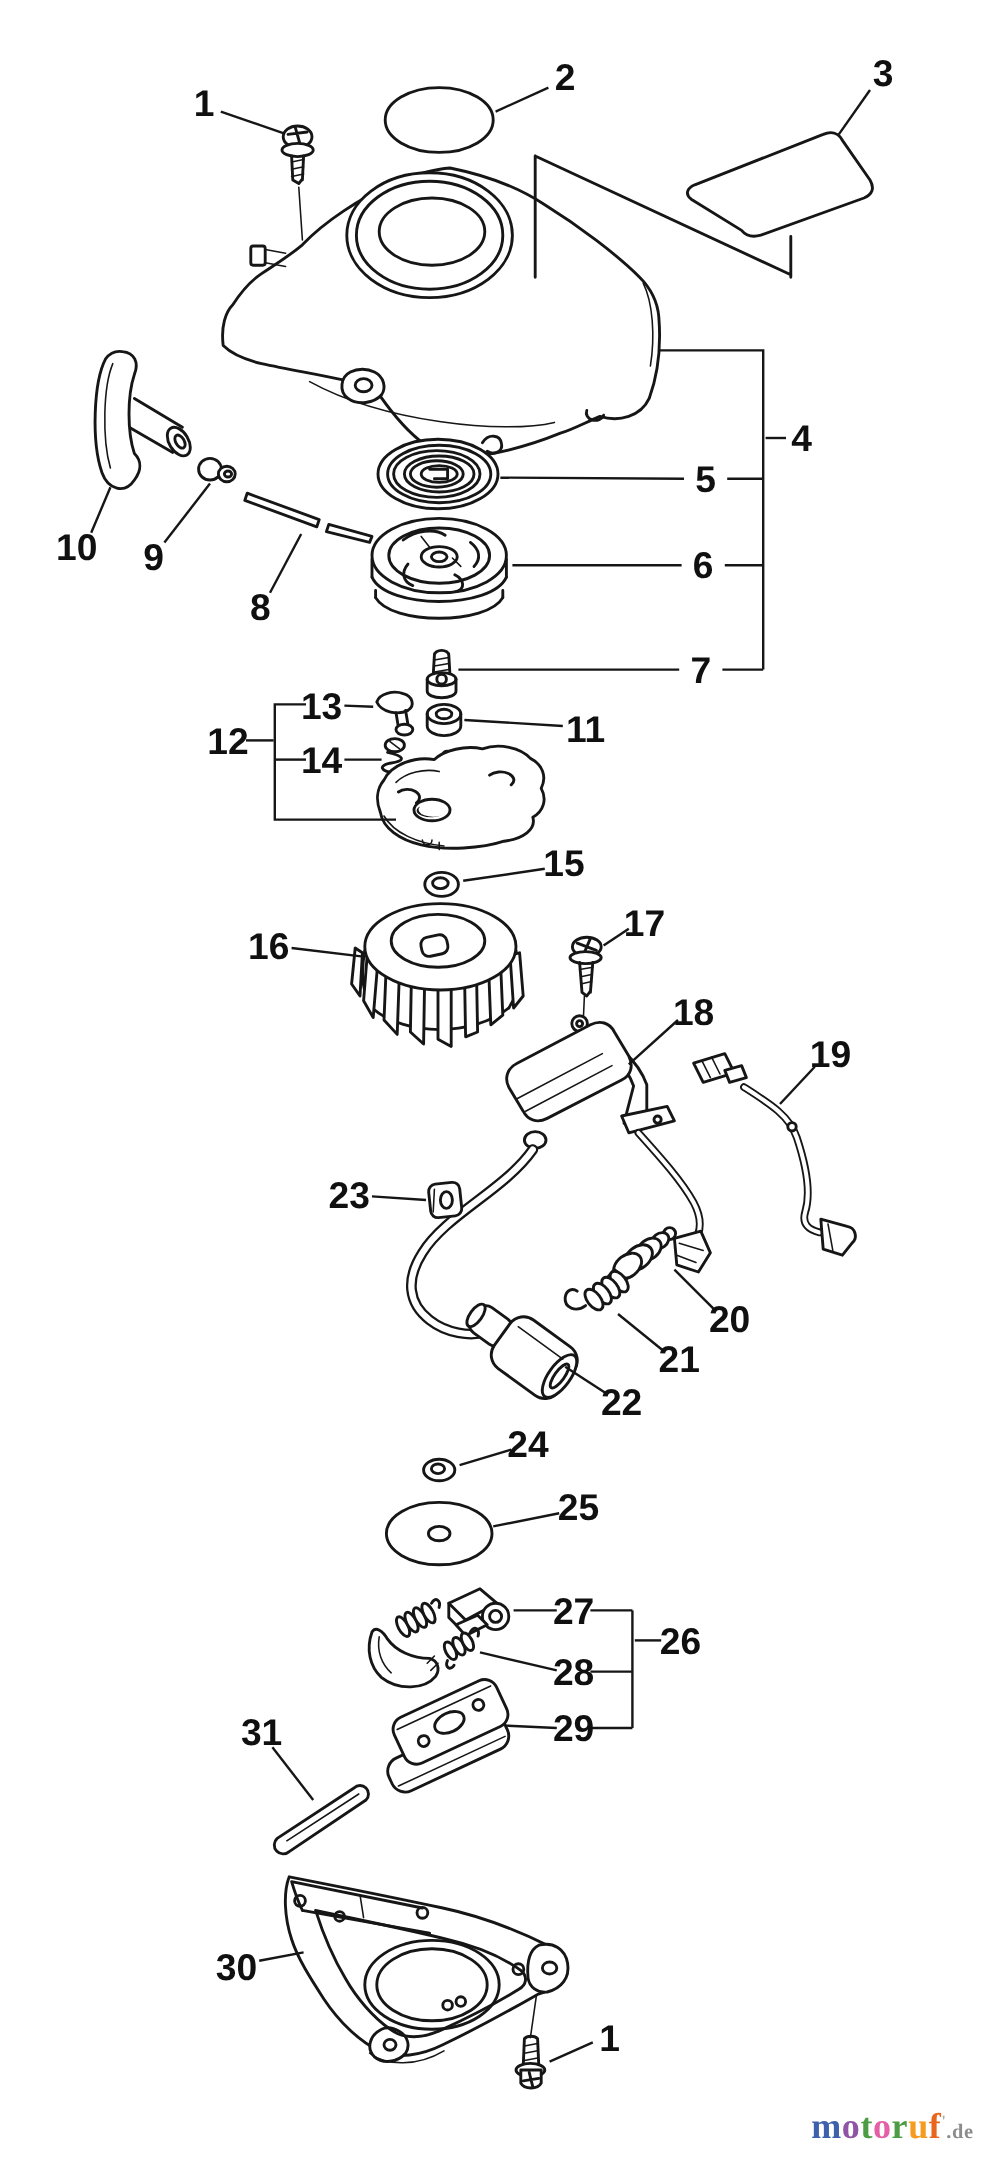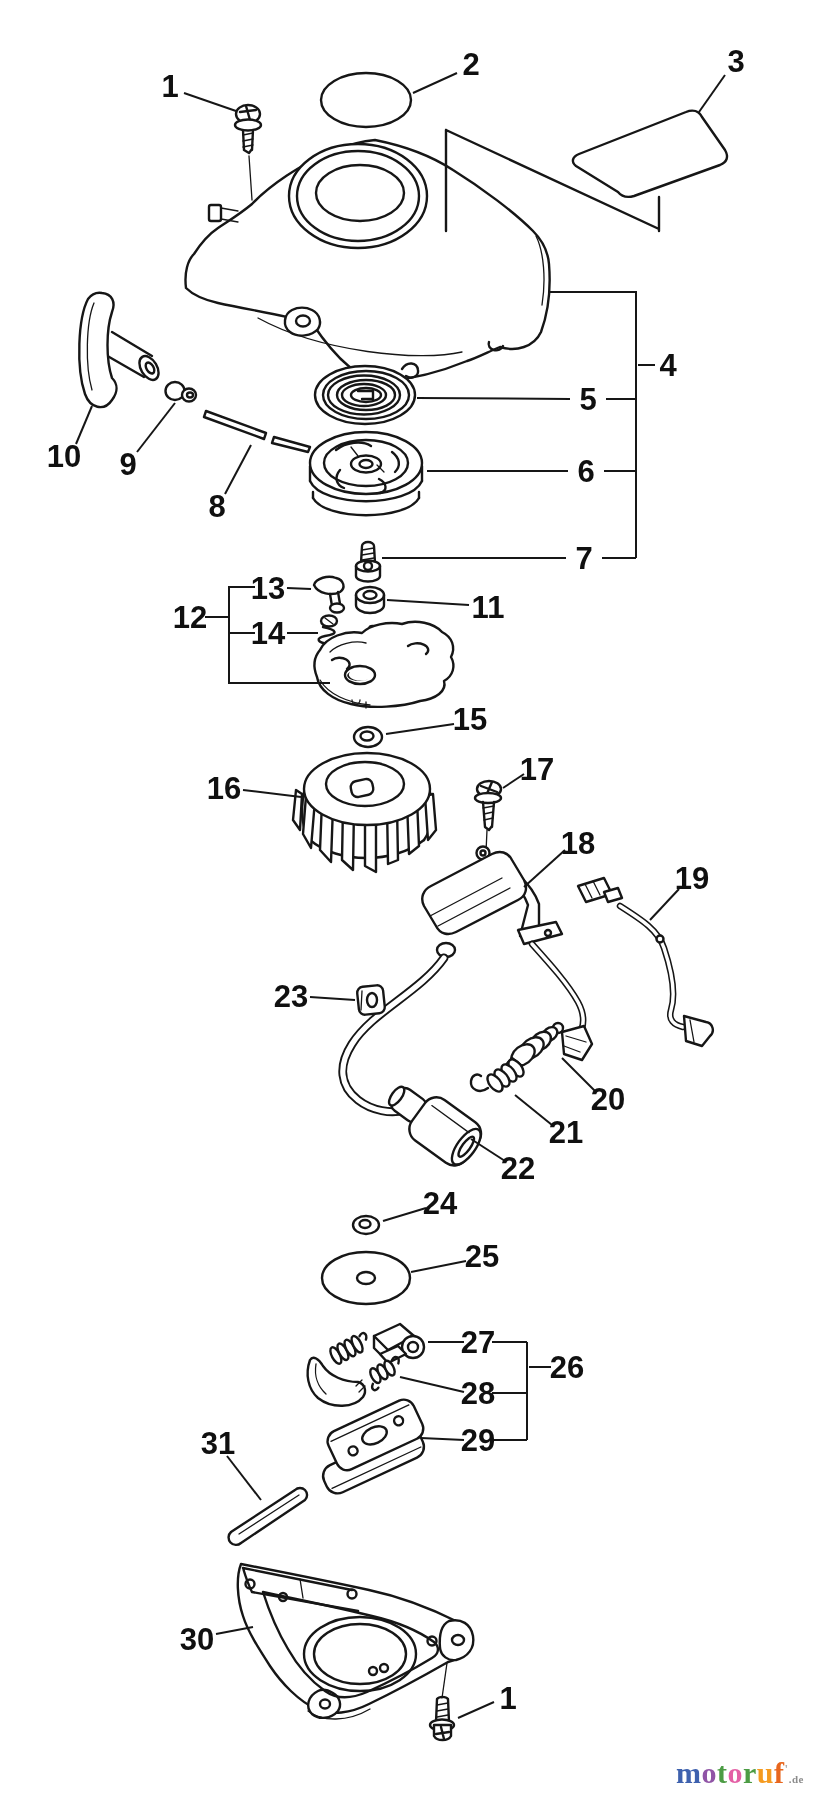--- a/index.html
+++ b/index.html
@@ -14,21 +14,21 @@
   #art .w-in{stroke:#ffffff;stroke-width:3.4;fill:none;}
   #art .w2-out{stroke-width:9;fill:none;}
   #art .w2-in{stroke:#ffffff;stroke-width:5.2;fill:none;}
   #callout-layer .leader{stroke:#161616;stroke-width:2;fill:none;}
   #callout-layer .callout{font-family:"Liberation Sans",sans-serif;font-weight:bold;
                           font-size:31px;fill:#101010;stroke:none;}
   .watermark{position:absolute;left:676px;top:1756px;white-space:nowrap;
              font-family:"Liberation Serif",serif;font-weight:bold;font-size:30px;
              letter-spacing:0.5px;}
   .watermark .wm-mark{font-size:13px;vertical-align:10px;}
-  .watermark .wm-suffix{font-size:11px;}
+  .watermark .wm-suffix{font-size:17px;}
 </style>
 </head>
 <body>
 
 <div class="stage">
 <svg id="diagram-svg" width="840" height="1800" viewBox="0 0 840 1800">
 
   <g id="art">
 
     <g>

